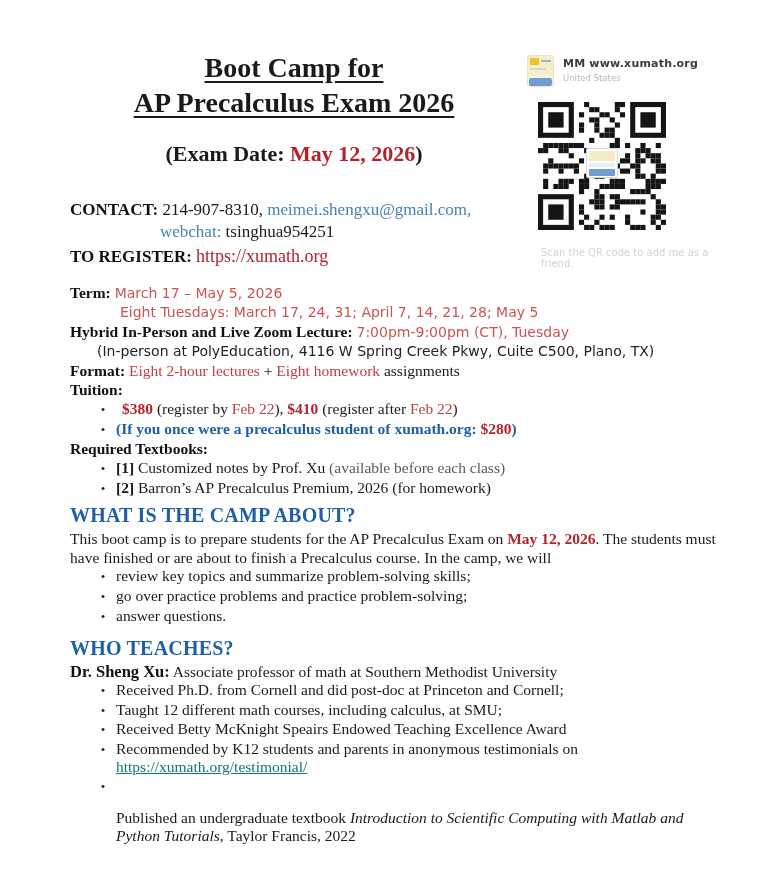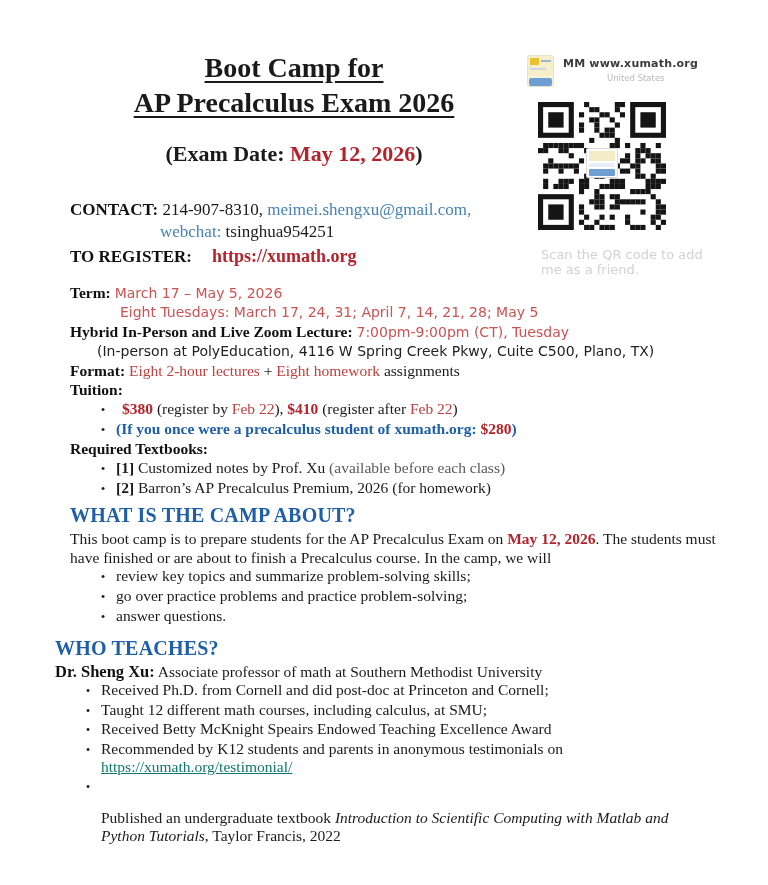--- a/index.html
+++ b/index.html
@@ -19,55 +19,55 @@
   .wechat { position:absolute; top:55px; left:527px; width:192px; }
   .wc-header { display:flex; align-items:flex-start; }
   .avatar { width:27px; height:32px; border-radius:3px; overflow:hidden; background:#f7f2da; border:1px solid #e8e2c8; flex:0 0 auto; }
   .av-top { height:20px; background:#f6eecb; position:relative; }
   .av-badge { position:absolute; left:2px; top:2px; width:9px; height:7px; background:#e8c330; }
   .av-line { position:absolute; left:13px; top:4px; width:10px; height:2px; background:#9db7cc; }
   .av-line2 { position:absolute; left:2px; top:12px; width:16px; height:2px; background:#cfd8df; }
   .av-btn { margin:2px auto 0; width:23px; height:8px; background:#6f9fd2; border-radius:2px; }
   .wc-texts { margin-left:9px; padding-top:2px; }
   .wc-name { font-family:"DejaVu Sans", sans-serif; font-size:11px; font-weight:bold; color:#3c3c3c; letter-spacing:0.2px; }
-  .wc-loc { font-family:"DejaVu Sans", sans-serif; font-size:8.5px; color:#b9b9b9; margin-top:3px;margin-left:44px; }
+  .wc-loc { font-family:"DejaVu Sans", sans-serif; font-size:8.5px; color:#b9b9b9; margin-top:3px; }
   .qr-wrap { position:relative; width:130px; height:128px; margin:15px 0 0 10px; }
   .qr-wrap svg { width:130px; height:128px; display:block; }
   .qr-logo { position:absolute; left:49px; top:46px; width:32px; height:30px; background:#fff; border:1px solid #d8d8d8; border-radius:2px; padding:2px; }
   .qr-logo .l-top { height:10px; background:#f4ecc6; }
   .qr-logo .l-mid { height:4px; margin-top:2px; background:#e8eef5; }
   .qr-logo .l-btn { height:7px; margin-top:2px; background:#6f9fd2; border-radius:1px; }
-  .wc-caption { font-family:"DejaVu Sans", sans-serif; font-size:13px; color:#d2d2d2; margin-top:17px; margin-left:14px; }
+  .wc-caption { font-family:"DejaVu Sans", sans-serif; font-size:10px; color:#d2d2d2; margin-top:17px; margin-left:14px; }
 
   
   .contact { position:absolute; top:199px; left:70px; font-size:17px; line-height:22px; }
   .contact .indent { padding-left:90px; }
   b.lbl { font-weight:bold; color:#111; }
   .steel { color:#4682b4; }
-  .register-url { color:#b4232c; font-weight:bold; margin-left:20px; font-size:18px; text-decoration:none; }
+  .register-url { color:#b4232c; font-weight:normal; margin-left:4px; font-size:18px; text-decoration:none; }
   .register-line { margin-top:2px; }
 
   
   .details { position:absolute; top:283px; left:70px; width:650px; font-size:15.5px; line-height:19px; }
   .soft-red { color:#cb5353; }
   .sans-line { font-family:"DejaVu Sans", sans-serif; font-size:14px; }
   .indent-50 { padding-left:50px; }
   .indent-27 { padding-left:27px; }
   .red-serif { color:#c0403f; }
   .blue-bold { color:#1e5fa8; font-weight:bold; }
   .gray-note { color:#595959;text-align:right; }
   .li { display:flex; }
   .dot { width:26px; text-align:center; flex:0 0 auto; padding-left:20px; box-sizing:content-box; }
   .dot span { font-size:13px; }
   .li-text { flex:1; }
   .pad-price { padding-left:6px; }
 
   
   .section-about { position:absolute; top:506px; left:70px; width:652px; font-size:15.5px; line-height:18.8px; }
-  .section-teacher { position:absolute; top:639px; left:55px; width:656px; font-size:15.5px; line-height:18.5px; }
+  .section-teacher { position:absolute; top:639px; left:70px; width:656px; font-size:15.5px; line-height:18.5px; }
   .h2 { font-size:20px; font-weight:bold; color:#1e5fa8; margin-bottom:5px; letter-spacing:0.2px; }
   .testimonial-link { color:#0f766e; text-decoration:underline; }
   .italic { font-style:italic; }
 </style>
 </head>
 <body>
 
 <div class="title-block">
   <div class="title-line">Boot Camp for </div>
   <div class="title-line">AP Precalculus Exam 2026</div>

